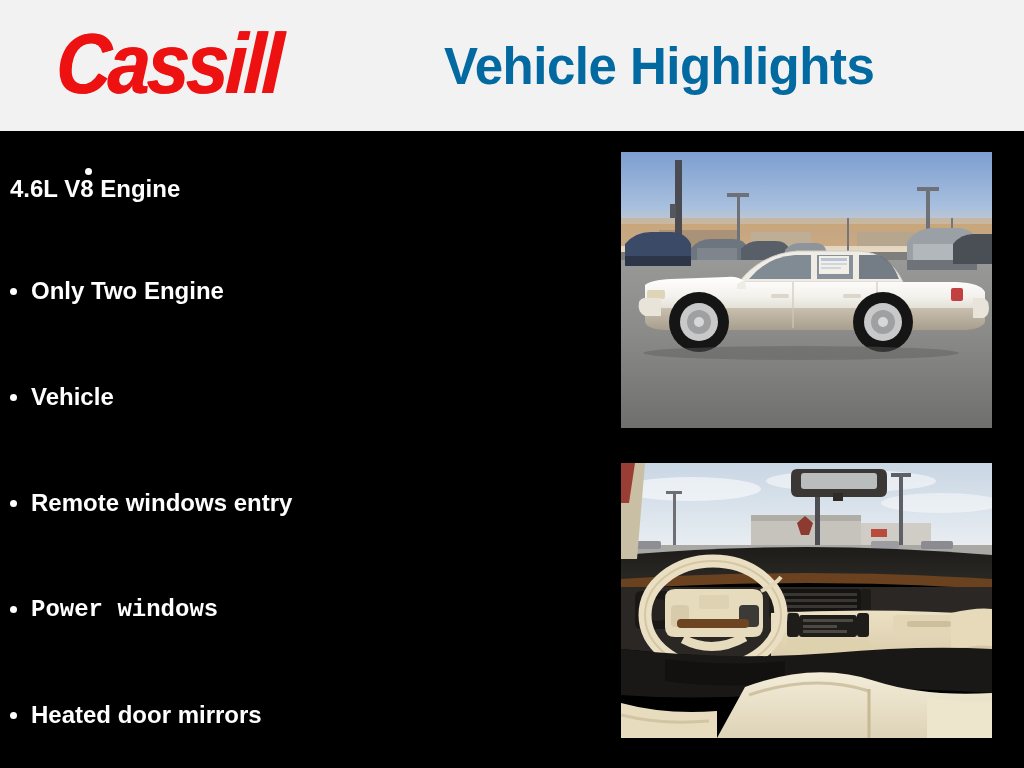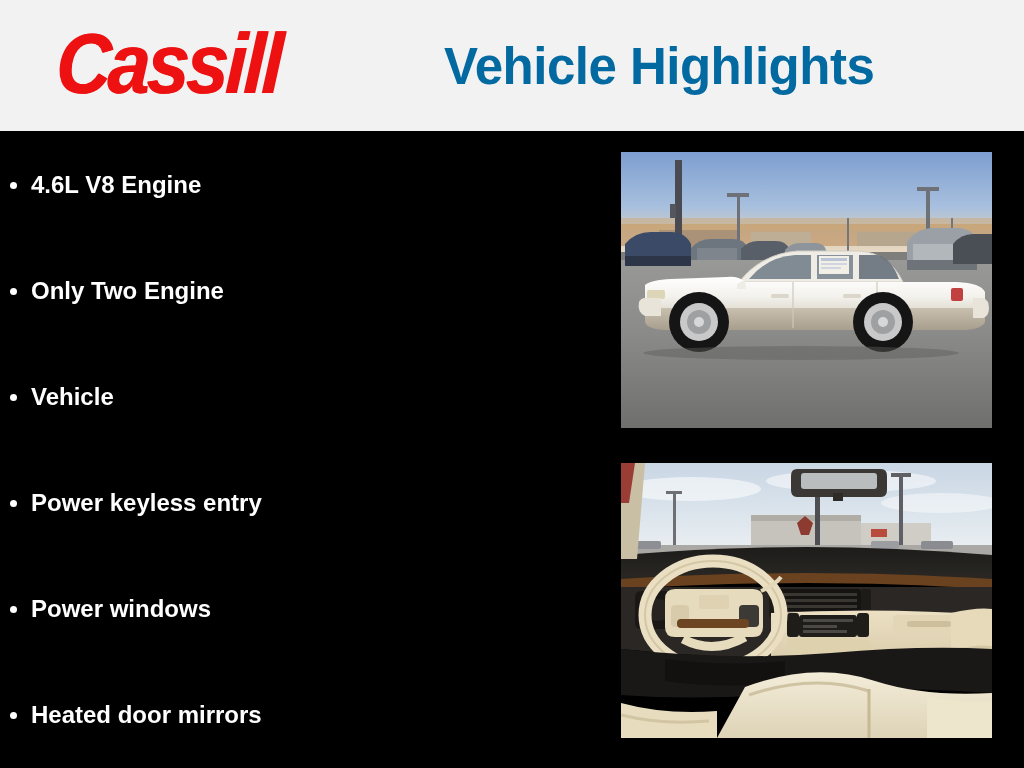--- a/index.html
+++ b/index.html
@@ -142,37 +142,37 @@
       <span id="brand-logo-text">Cassill</span>
     </div>
 
     <div id="slide-title">Vehicle Highlights</div>
 
   </div>
 
   <div id="body-area">
 
     <ul id="highlights-list">
-      <li class="highlight-item" style="top: 37px;">
+      <li class="highlight-item" style="top: 37px; flex-direction: column;">
         <span class="bullet-dot"></span>
         <span>4.6L V8 Engine</span>
       </li>
       <li class="highlight-item" style="top: 143px;">
         <span class="bullet-dot"></span>
         <span>Only Two Engine</span>
       </li>
       <li class="highlight-item" style="top: 249px;">
         <span class="bullet-dot"></span>
         <span>Vehicle</span>
       </li>
       <li class="highlight-item" style="top: 355px;">
         <span class="bullet-dot"></span>
-        <span>Power keyless entry</span>
-      </li>
-      <li class="highlight-item" style="top: 461px;">
+        <span>Remote windows entry</span>
+      </li>
+      <li class="highlight-item" style="top: 461px; font-family: Liberation Mono, monospace;">
         <span class="bullet-dot"></span>
         <span>Power windows</span>
       </li>
       <li class="highlight-item" style="top: 567px; align-items: center;">
         <span class="bullet-dot"></span>
         <span>Heated door mirrors</span>
       </li>
     </ul>
 
   </div>

